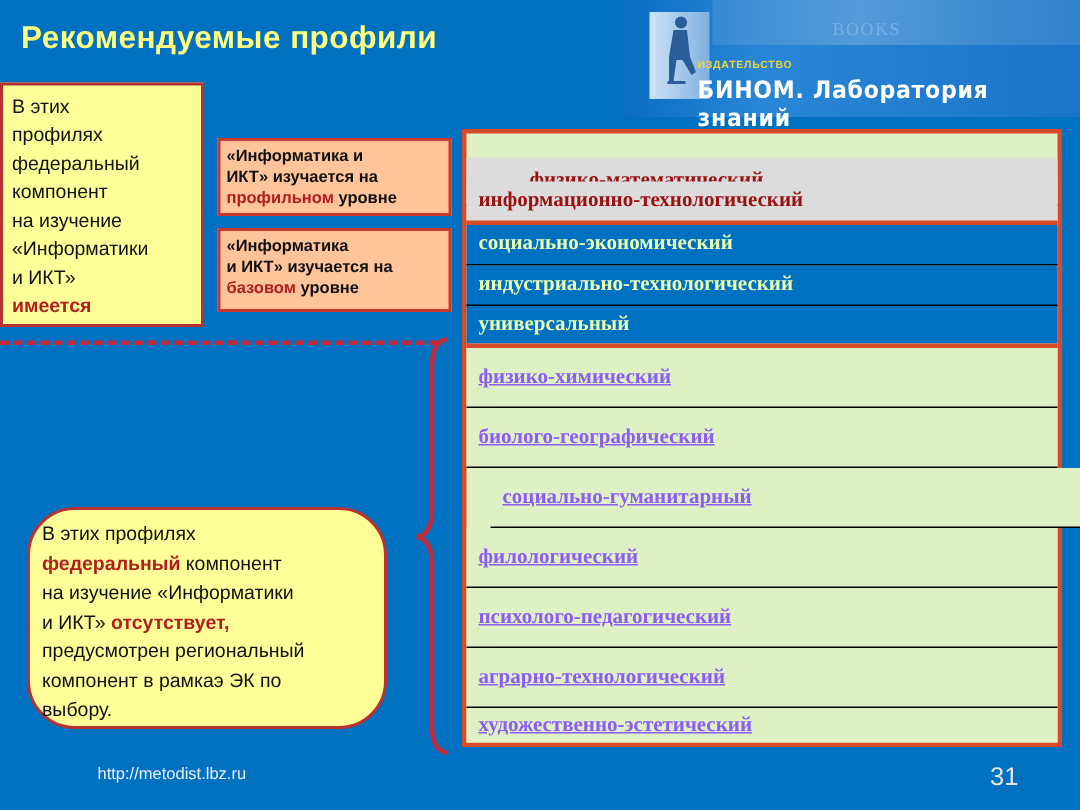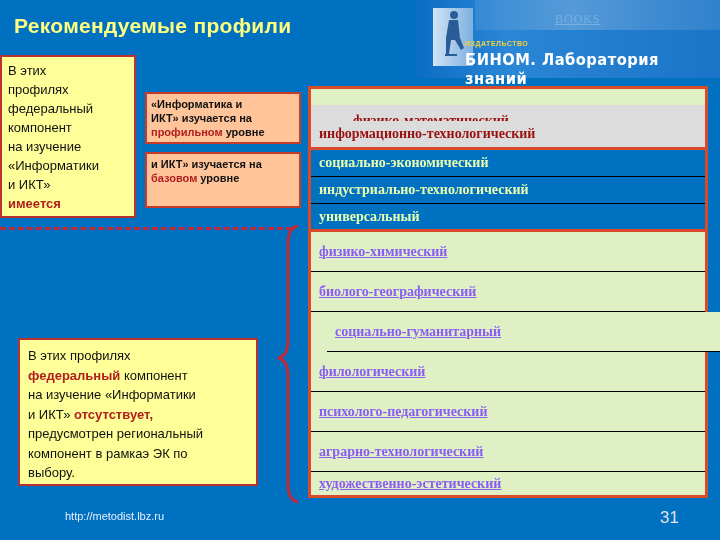--- a/index.html
+++ b/index.html
@@ -17,21 +17,21 @@
     background: linear-gradient(90deg, #0a6cc4 0%, #2a86d6 30%, #1a74c8 100%);
     overflow: hidden;
   }
   .banner-photo {
     position: absolute; left: 60px; top: 0; width: 245px; height: 30px;
     background: linear-gradient(90deg, #3d8ed4, #6aa6dc 40%, #4f95d5 70%, #3a88cf);
     opacity: 0.7;
   }
   .banner-photo .books {
     position: absolute; left: 80px; top: 12px; font-family: "Liberation Serif", serif;
-    font-size: 12px; color: #9cc4ea; letter-spacing: 1px; text-decoration: underline;
+    font-size: 12px; color: #9cc4ea; letter-spacing: 1px;
   }
   .silhouette {
     position: absolute; left: 18px; top: 8px; width: 40px; height: 58px;
     background: linear-gradient(90deg, #cfe3f6, #7fb0e0);
   }
   .silhouette .person {
     position: absolute; left: 10px; top: 2px; width: 22px; height: 52px;
   }
   .publisher-small {
     position: absolute; left: 465px; top: 40px;
@@ -45,21 +45,21 @@
   .yellow-box {
     position: absolute; background: #ffff99; border: 2px solid #b83232;
     box-sizing: border-box; color: #111;
   }
   .box-has {
     left: 0; top: 55px; width: 136px; height: 163px;
     padding: 4px 6px; font-size: 13px; line-height: 19px;
   }
   .box-missing {
     left: 18px; top: 338px; width: 240px; height: 148px;
-    padding: 6px 8px; font-size: 13px; line-height: 19.5px;
+    padding: 6px 8px; font-size: 13px; line-height: 19.5px; border-radius: 32px;
   }
   .hl { color: #b01e1e; font-weight: bold; }
   .orange-box {
     position: absolute; left: 145px; width: 156px; background: #ffc49a;
     border: 2px solid #c83a2a; box-sizing: border-box;
     padding: 3px 4px; font-size: 11px; font-weight: bold; line-height: 14px; color: #111;
   }
   .ob-1 { top: 92px; height: 52px; }
   .ob-2 { top: 152px; height: 56px; }
   .profiles {
@@ -117,20 +117,21 @@
   <div>и ИКТ»</div>
   <div class="hl">имеется</div>
 </div>
 
 <div class="orange-box ob-1">
   <div>«Информатика и</div>
   <div>ИКТ» изучается на</div>
   <div><span class="hl">профильном</span><span> уровне</span></div>
 </div>
 <div class="orange-box ob-2">
+  <div>«Информатика</div>
   <div>и ИКТ» изучается на</div>
   <div><span class="hl">базовом</span><span> уровне</span></div>
 </div>
 
 <div class="dashed"></div>
 
 <svg style="position:absolute;left:270px;top:222px;" width="40" height="282" viewBox="0 0 40 282">
   <path d="M28 4 Q18 6 18 22 L18 118 Q18 134 8 136 Q18 138 18 154 L18 262 Q18 278 28 280" fill="none" stroke="#c02a3a" stroke-width="3"></path>
 </svg>
 

